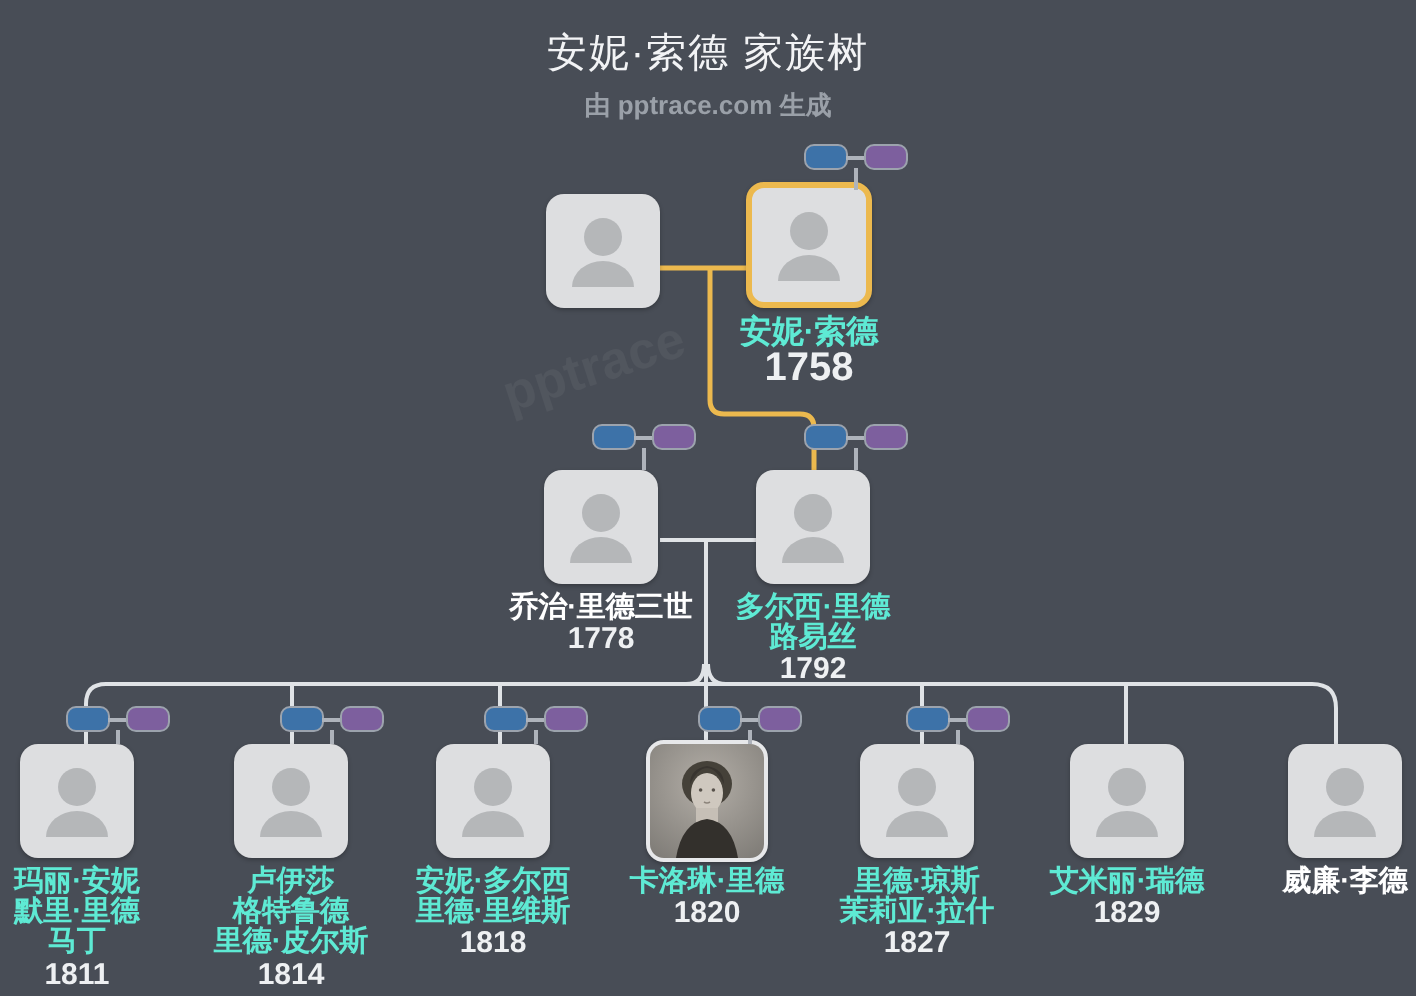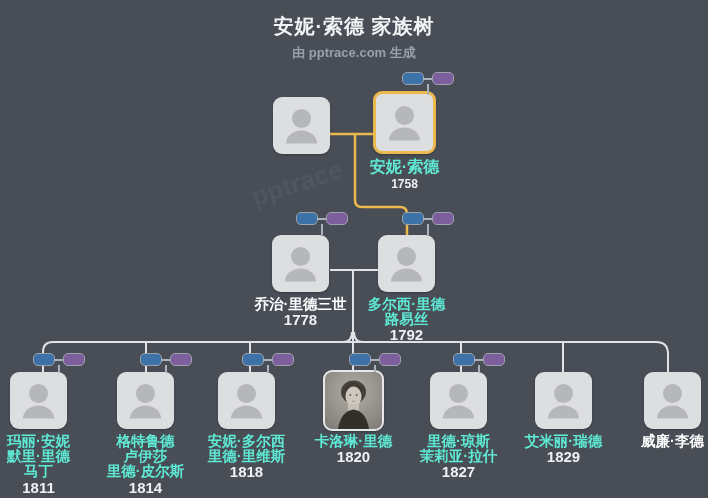--- a/index.html
+++ b/index.html
@@ -1,37 +1,37 @@
 <!DOCTYPE html>
 <html><head>
 <meta charset="utf-8">
 <style>
   html,body{margin:0;padding:0;background:#2e3238;}
   .stage{position:relative;width:708px;height:498px;background:#484D56;overflow:hidden;
          font-family:"Liberation Sans","DejaVu Sans",sans-serif;}
   .title{position:absolute;top:13px;left:0;width:100%;text-align:center;
-         font-size:20px;font-weight:bold;color:#F2F3F5;letter-spacing:1px;z-index:4;}
+         font-size:20px;font-weight:normal;color:#F2F3F5;letter-spacing:1px;z-index:4;}
   .subtitle{position:absolute;top:44px;left:0;width:100%;text-align:center;
          font-size:13px;color:#9AA0A8;z-index:4;font-weight:bold;}
   .watermark{position:absolute;left:250px;top:168px;transform:rotate(-18deg);
          font-size:26px;font-weight:bold;color:rgba(255,255,255,0.05);z-index:0;}
   svg.connectors{position:absolute;left:0;top:0;z-index:1;}
   .node{position:absolute;z-index:2;}
   .card{width:57px;height:57px;background:#DDDEE0;border-radius:9px;
         box-shadow:0 1px 2px rgba(0,0,0,.25);overflow:hidden;}
   .card.highlight{border:3px solid #ECB94E;margin:-3px;}
   .card.photo{border:2px solid #E7E8EA;margin:-2px;}
   .card svg{display:block;}
   .label{position:absolute;top:62px;left:50%;transform:translateX(-50%);
          width:150px;text-align:center;font-weight:bold;}
   .label.big{top:64px;}
   .nline{font-size:14.5px;line-height:15.2px;}
   .big .nline{font-size:16px;line-height:17px;}
   .year{font-size:15px;line-height:16.5px;color:#EEF0F2;}
-  .big .year{font-size:12px;line-height:18px;}
+  .big .year{font-size:20px;line-height:18px;}
   .female{color:#5eead4;}
   .male{color:#ffffff;}
   .badge-pair{position:absolute;width:52px;height:13px;z-index:3;}
   .badge{position:absolute;top:0;width:22px;height:13px;border-radius:5px;
          border:1px solid #9CA3AD;box-sizing:border-box;}
   .badge.father{left:0;background:#3D72A8;}
   .badge.mother{left:30px;background:#7D5F9E;}
   .badge-link{position:absolute;left:21px;top:6px;width:10px;height:1.5px;background:#AEB3BB;}
   .badge-stub{position:absolute;left:25px;top:12px;width:1.5px;background:#AEB3BB;}
   .stub-10{height:11px;}
@@ -148,22 +148,22 @@
   </div>
 
   <div class="node" style="left:117px;top:372px">
     <div class="card">
       <svg viewBox="0 0 57 57" width="57" height="57">
         <circle cx="28.5" cy="21.5" r="9.5" fill="#B5B7B9"></circle>
         <path d="M13,46.5 A15.5,13 0 0 1 44,46.5 Z" fill="#B5B7B9"></path>
       </svg>
     </div>
     <div class="label">
+      <div class="nline female">卢伊莎</div>
       <div class="nline female">格特鲁德</div>
-      <div class="nline female">卢伊莎</div>
       <div class="nline female">里德·皮尔斯</div>
       <div class="year">1814</div>
     </div>
   </div>
   <div class="badge-pair" style="left:140px;top:353px">
     <span class="badge father"></span>
     <span class="badge-link"></span>
     <span class="badge mother"></span>
     <span class="badge-stub stub-6"></span>
   </div>

